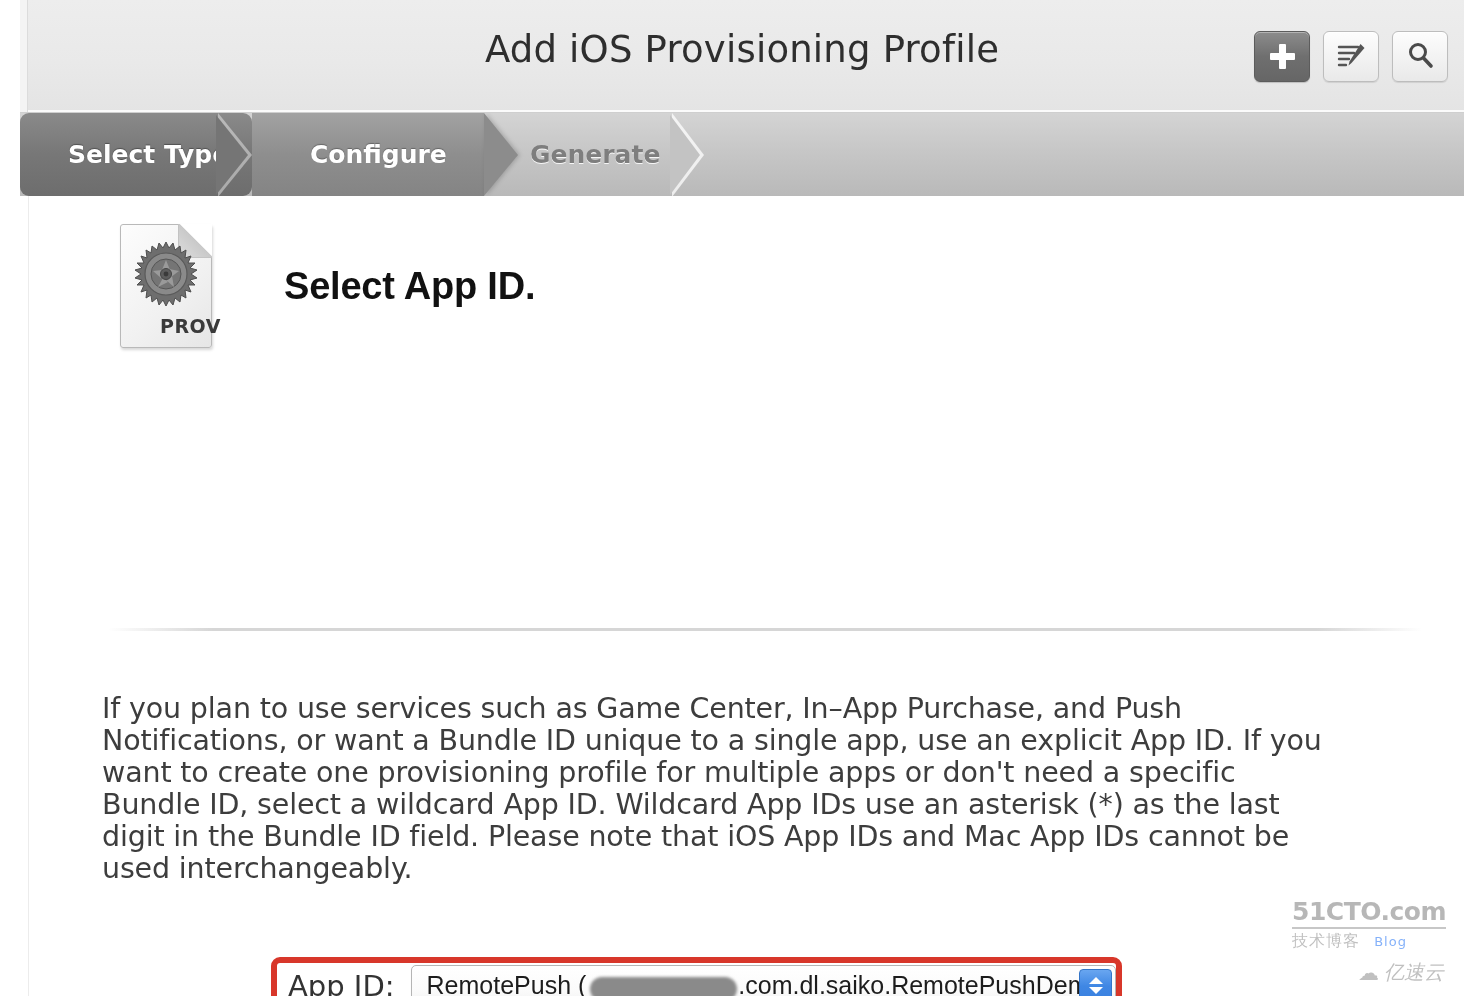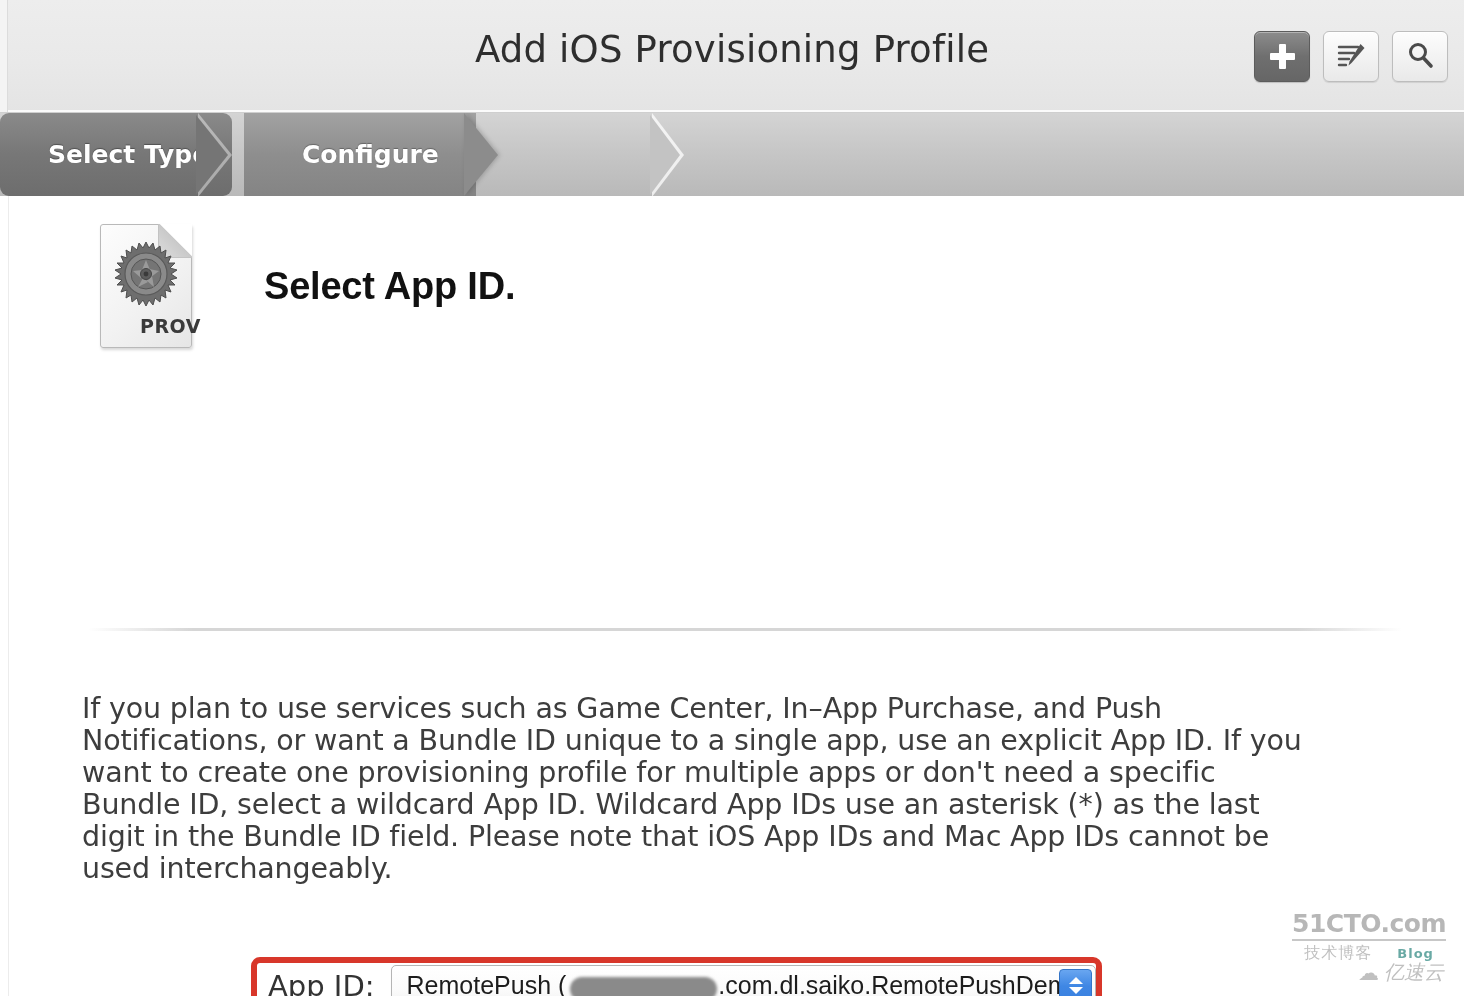--- a/index.html
+++ b/index.html
@@ -15,20 +15,21 @@
     font-family: "Liberation Sans", sans-serif;
     -webkit-font-smoothing: antialiased;
   }
 
   #app {
     position: relative;
     width: 1464px;
     height: 996px;
     background: #ffffff;
     box-sizing: border-box;
+    padding-left: 20px;
   }
 
   
   .titlebar {
     position: relative;
     height: 113px;
     background: linear-gradient(to bottom, #ededed 0%, #e9e9e9 55%, #e4e4e4 100%);
     border-bottom: 1px solid #cfcfcf;
     box-shadow: inset 0 -2px 0 #fbfbfb;
     box-sizing: border-box;
@@ -140,21 +141,21 @@
     left: -36px; top: -40px;
     width: 0; height: 0;
     border-top: 40px solid transparent;
     border-bottom: 40px solid transparent;
     border-left: 32px solid #757575;
   }
   .chev-1 { left: 198px; top: 0; }
 
   
   .step-2 {
-    left: 244px;
+    left: 232px;
     width: 232px;
     background: linear-gradient(to bottom, #a2a2a2 0%, #8e8e8e 50%, #848484 100%);
     padding-left: 58px;
   }
   .step-2 .step-label { color: #ffffff; text-shadow: 0 -1px 1px rgba(0,0,0,0.30); }
   .step-2-arrow {
     position: absolute;
     left: 464px; top: 0;
     width: 0; height: 0;
     border-top: 42px solid transparent;
@@ -373,22 +374,22 @@
     border-left: 7px solid transparent;
     border-right: 7px solid transparent;
   }
   .chev-up { border-bottom: 7px solid #ffffff; }
   .chev-dn { border-top: 7px solid #ffffff; }
 
   
   .wm-51cto {
     position: absolute;
     right: 18px;
-    bottom: 32px;
-    text-align: center;
+    bottom: 44px;
+    text-align: left;
     opacity: 0.62;
     user-select: none;
   }
   .wm-51cto .wm-main {
     font-size: 25px;
     font-weight: bold;
     letter-spacing: -0.5px;
     color: #8c8c8c;
     font-family: "DejaVu Sans", sans-serif;
     border-bottom: 2px solid #a5a5a5;
@@ -397,23 +398,23 @@
   }
   .wm-51cto .wm-sub {
     margin-top: 2px;
     font-size: 16px;
     color: #9a9a9a;
     font-family: "DejaVu Sans", sans-serif;
     letter-spacing: 1px;
   }
   .wm-51cto .wm-blog {
     font-size: 13px;
-    font-weight: bold;
-    color: #0f766e;
-    margin-left: 19px;
+    font-weight: normal;
+    color: #3b82f6;
+    margin-left: 8px;
   }
   .wm-yisu {
     position: absolute;
     right: 20px;
     bottom: 10px;
     display: flex;
     align-items: center;
     gap: 5px;
     opacity: 0.62;
     user-select: none;
@@ -475,20 +476,23 @@
     <div class="step step-1">
       <span class="step-label">Select Type</span>
     </div>
     <span class="chev-outline chev-1"></span>
 
     <div class="step step-2">
       <span class="step-label">Configure</span>
     </div>
     <span class="step-2-arrow"></span>
 
+    <div class="step step-3">
+      <span class="step-label">Generate</span>
+    </div>
     <span class="chev-light chev-3"></span>
 
 
   </div>
 
   <div class="content">
     <div class="content-edge-l"></div>
 
     <div class="hero">
 

